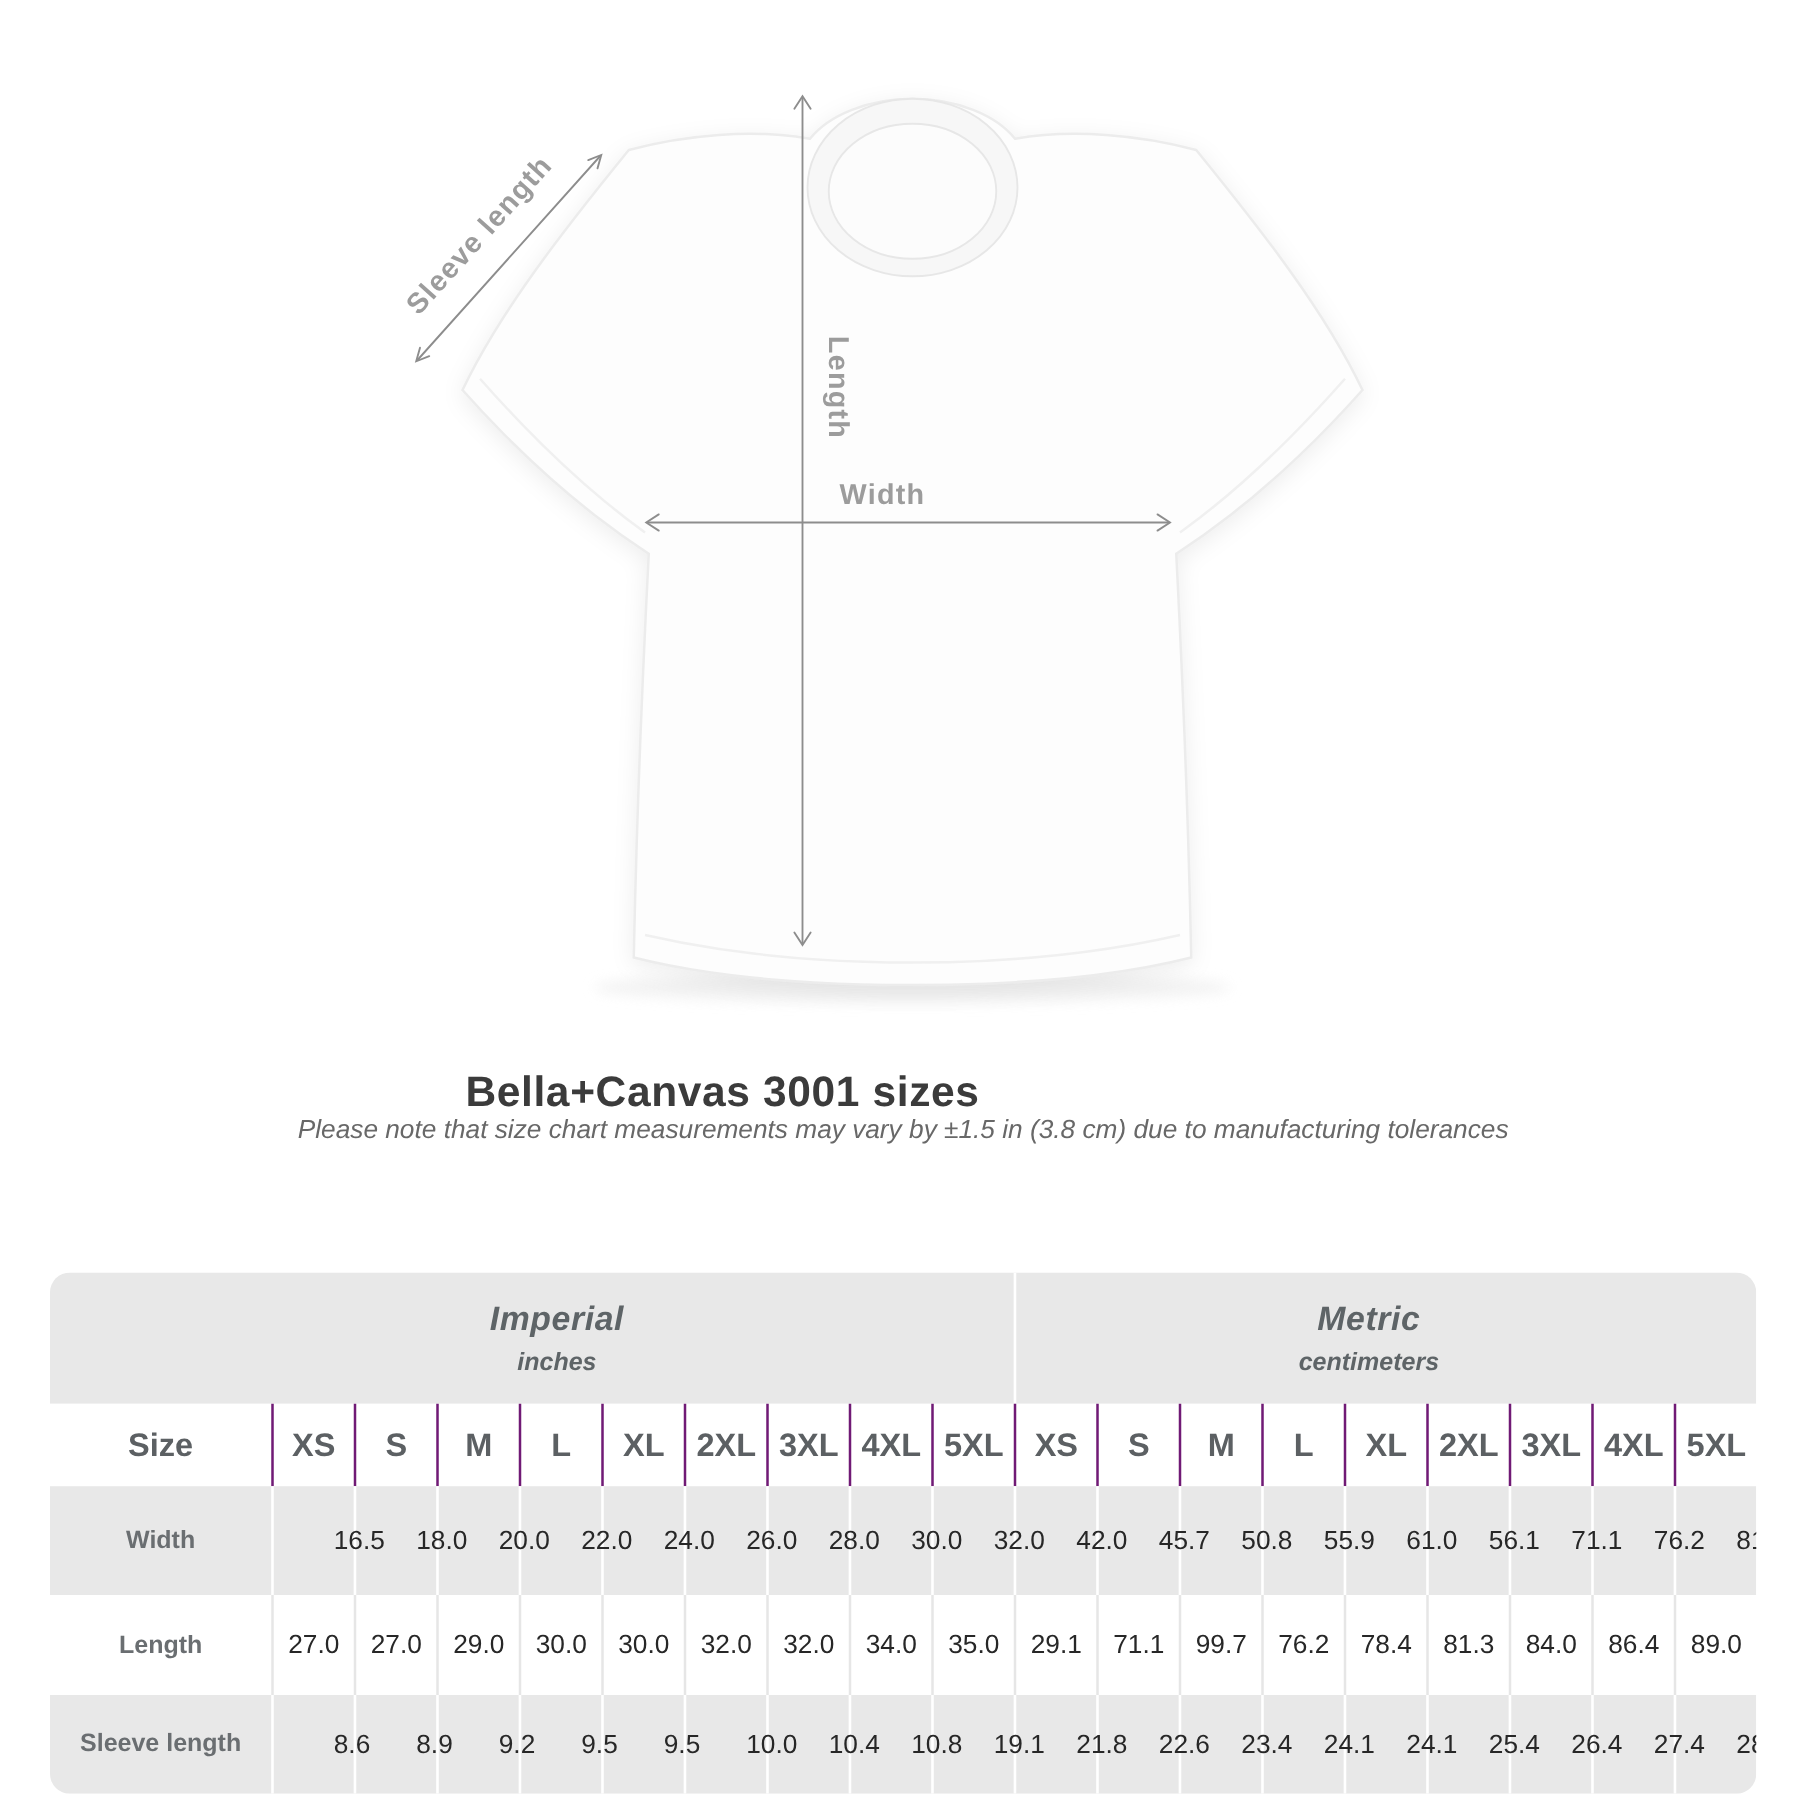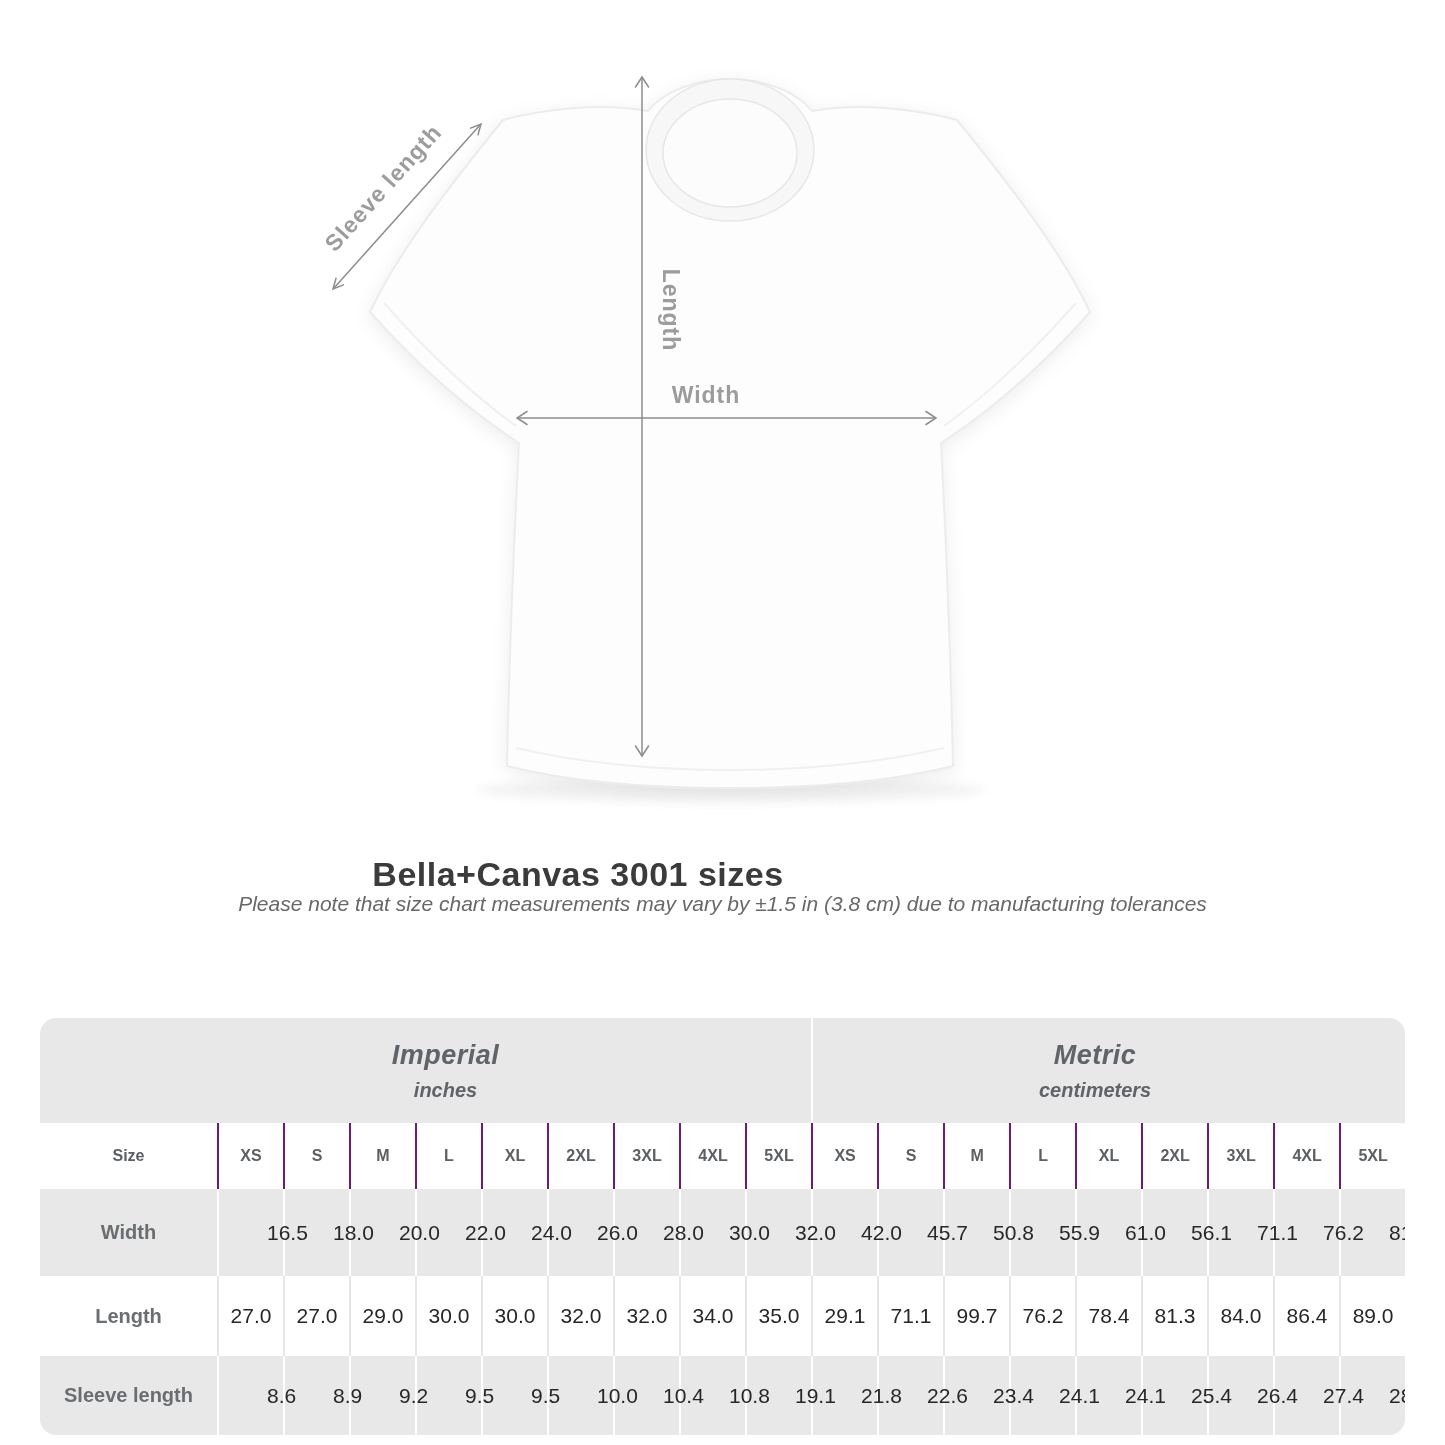--- a/index.html
+++ b/index.html
@@ -37,21 +37,21 @@
     text-align: center; vertical-align: middle; padding: 0;
     font-family: "Liberation Sans", sans-serif;
   }
 
   tr.units th { height: 105px; background: #e8e8e8; }
   th.units-imperial { padding-left: 40px; }
   th.units-metric  { border-left: 2px solid #ffffff; padding-right: 28px; }
   .sys  { font-size: 27px; font-weight: bold; font-style: italic; color: #5e6467; letter-spacing: 0.5px; }
   .unit { font-size: 20px; font-style: italic; color: #5e6467; margin-top: 8px; }
 
-  tr.sizes th { height: 66px; background: #ffffff; font-size: 16px; font-weight: bold; color: #5c6063; }
+  tr.sizes th { height: 66px; background: #ffffff; font-size: 26px; font-weight: bold; color: #5c6063; }
   tr.sizes th + th { border-left: 2px solid #701a75; }
 
   tr.data th.rowlabel { font-size: 20px; font-weight: bold; color: #6a6e71; }
   tr.data td { font-size: 21px; color: #272727; }
   tr.gray  th, tr.gray  td { background: #e8e8e8; }
   tr.white th, tr.white td { background: #ffffff; }
   tr.gray  td { border-left: 2px solid #ffffff; padding-left: 48px; }
   tr.white td { border-left: 2px solid #e6e6e6; }
 
   tr.r-width  th, tr.r-width  td { height: 87px; }

